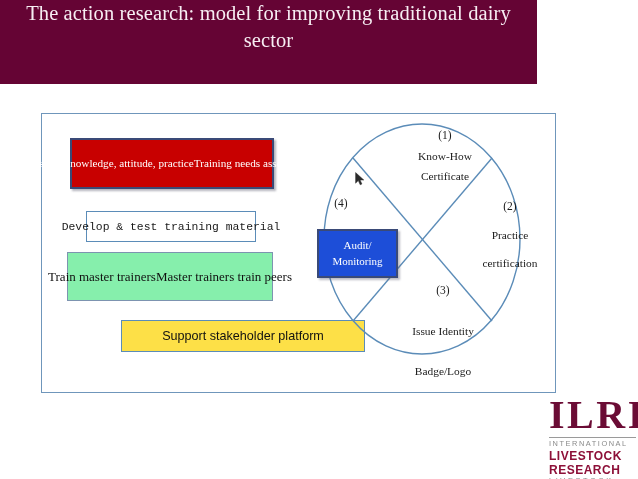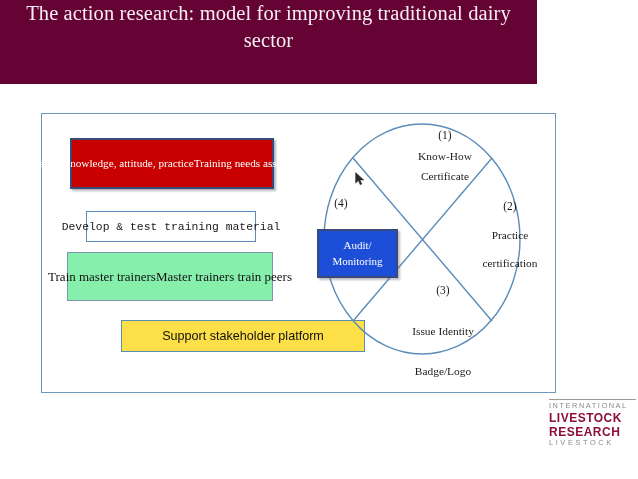--- a/index.html
+++ b/index.html
@@ -289,19 +289,20 @@
     <span class="step-line">Monitoring</span>
   </div>
 
   <div class="cursor">
     <svg width="11" height="14" viewBox="0 0 11 14" xmlns="http://www.w3.org/2000/svg">
       <path d="M0.6 0.6 L0.6 11.2 L3.3 8.6 L5.2 12.8 L6.9 12.0 L5.1 8.0 L8.8 8.0 Z" fill="#2b2b2b" stroke="#2b2b2b" stroke-width="0.5"></path>
     </svg>
   </div>
 
   <div class="logo">
+    <div class="logo-mark">ILRI</div>
     <div class="logo-rule"></div>
     <div class="logo-l1">INTERNATIONAL</div>
     <div class="logo-l2">LIVESTOCK RESEARCH</div>
     <div class="logo-l3">LIVESTOCK</div>
   </div>
 
 </div>
 
 </body></html>

